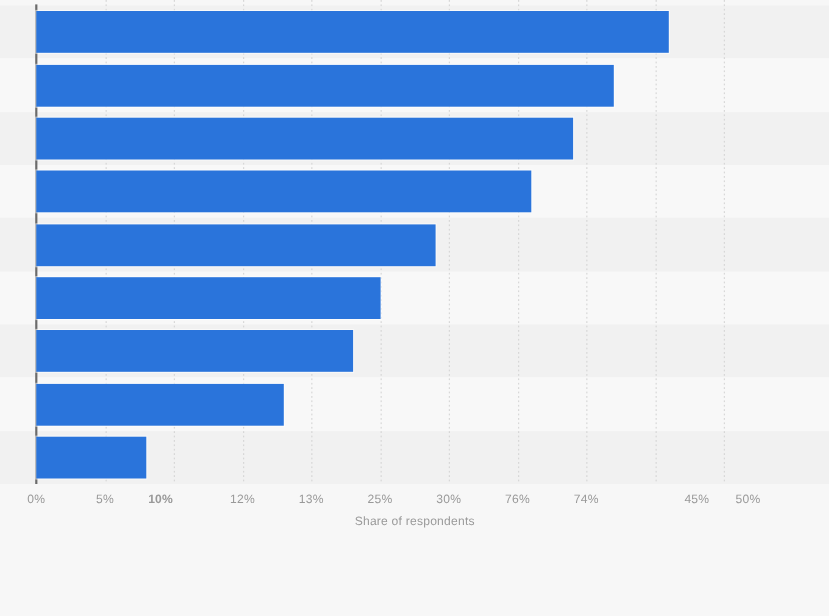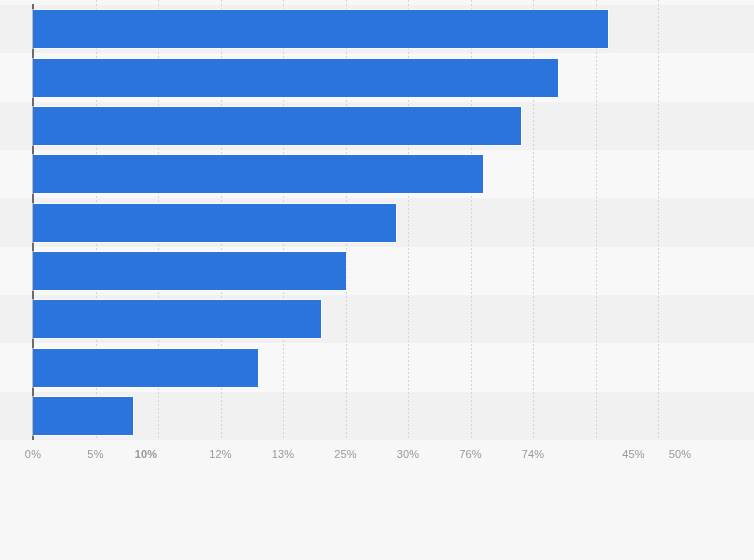--- a/index.html
+++ b/index.html
@@ -161,15 +161,16 @@
       <div class="tick-label" style="left: 220.5px;">12%</div>
       <div class="tick-label" style="left: 283px;">13%</div>
       <div class="tick-label" style="left: 345.5px;">25%</div>
       <div class="tick-label" style="left: 408px; text-align: right;">30%</div>
       <div class="tick-label" style="left: 470.5px;">76%</div>
       <div class="tick-label" style="left: 533px;">74%</div>
       <div class="tick-label" style="left: 595.5px; margin-left: 38px;">45%</div>
       <div class="tick-label" style="left: 658px; padding-left: 44px;">50%</div>
     </div>
 
+  <div class="axis-title">Share of respondents</div>
 
   <div class="footer-strip"></div>
 </div>
 
 </body></html>

